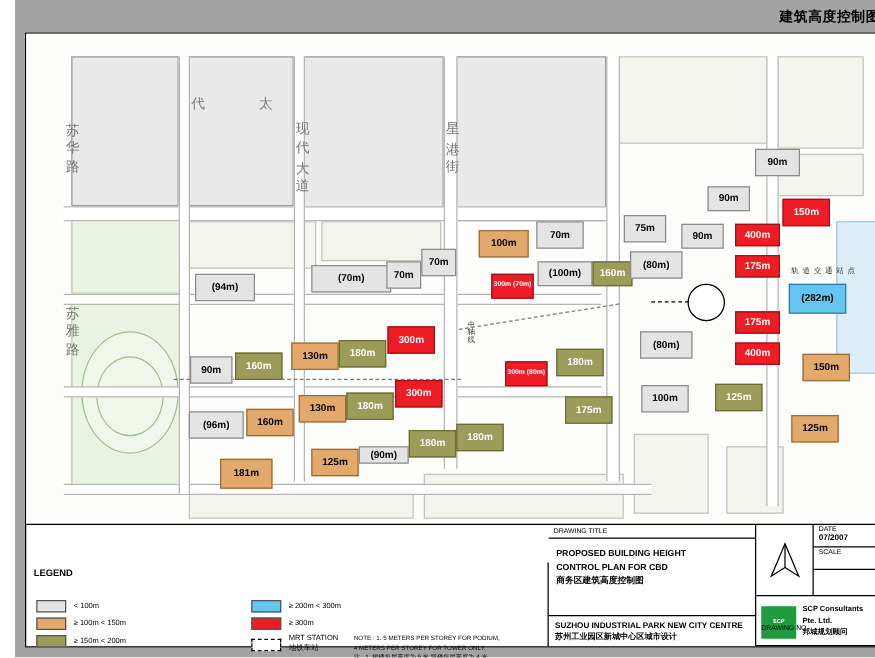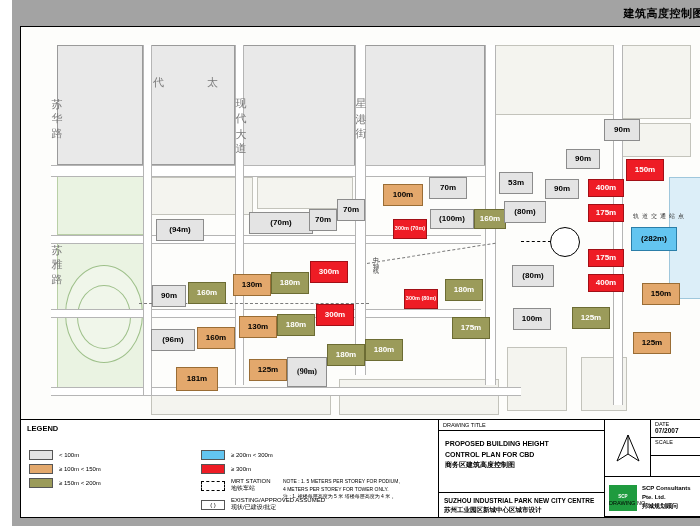--- a/index.html
+++ b/index.html
@@ -164,20 +164,21 @@
     border-top: 1px solid #000;
     box-sizing: border-box;
     display: flex;
   }
   .legend-box {
     width: 418px;
     border-right: 1px solid #000;
     box-sizing: border-box;
     position: relative;
     padding: 4px 6px;
+    margin-top: 30px;
   }
   .legend-title {
     font-size: 7.5px;
     font-weight: bold;
     line-height: 1.35;
   }
   .legend-cols {
     position: absolute;
     left: 8px;
     top: 30px;
@@ -388,21 +389,21 @@
 
       <div id="parcel-layer">
           <div class="parcel c-under100" style="left: 135px; top: 192px; width: 48px; height: 22px;">(94m)</div>
           <div class="parcel c-under100" style="left: 228px; top: 185px; width: 64px; height: 22px;">(70m)</div>
           <div class="parcel c-under100" style="left: 288px; top: 182px; width: 28px; height: 22px;">70m</div>
           <div class="parcel c-under100" style="left: 316px; top: 172px; width: 28px; height: 22px;">70m</div>
           <div class="parcel c-100-150" style="left: 362px; top: 157px; width: 40px; height: 22px;">100m</div>
           <div class="parcel c-under100" style="left: 408px; top: 150px; width: 38px; height: 22px;">70m</div>
           <div class="parcel c-under100" style="left: 409px; top: 182px; width: 44px; height: 20px;">(100m)</div>
           <div class="parcel c-150-200" style="left: 453px; top: 182px; width: 32px; height: 20px;">160m</div>
-          <div class="parcel c-under100" style="left: 478px; top: 145px; width: 34px; height: 22px;">53m</div>
+          <div class="parcel c-under100" style="left: 478px; top: 145px; width: 34px; height: 22px;">75m</div>
           <div class="parcel c-under100" style="left: 483px; top: 174px; width: 42px; height: 22px;">(80m)</div>
           <div class="parcel c-under100" style="left: 583px; top: 92px; width: 36px; height: 22px;">90m</div>
           <div class="parcel c-under100" style="left: 545px; top: 122px; width: 34px; height: 20px;">90m</div>
           <div class="parcel c-under100" style="left: 524px; top: 152px; width: 34px; height: 20px;">90m</div>
           <div class="parcel c-over300" style="left: 605px; top: 132px; width: 38px; height: 22px;">150m</div>
           <div class="parcel c-over300" style="left: 567px; top: 152px; width: 36px; height: 18px;">400m</div>
           <div class="parcel c-over300" style="left: 567px; top: 177px; width: 36px; height: 18px;">175m</div>
           <div class="parcel c-200-300" style="left: 610px; top: 200px; width: 46px; height: 24px;">(282m)</div>
           <div class="parcel c-over300" style="left: 567px; top: 222px; width: 36px; height: 18px;">175m</div>
           <div class="parcel c-over300" style="left: 567px; top: 247px; width: 36px; height: 18px;">400m</div>
@@ -418,21 +419,21 @@
           <div class="parcel c-100-150" style="left: 212px; top: 247px; width: 38px; height: 22px;">130m</div>
           <div class="parcel c-150-200" style="left: 250px; top: 245px; width: 38px; height: 22px;">180m</div>
           <div class="parcel c-over300" style="left: 289px; top: 234px; width: 38px; height: 22px;">300m</div>
           <div class="parcel c-under100" style="left: 130px; top: 302px; width: 44px; height: 22px;">(96m)</div>
           <div class="parcel c-100-150" style="left: 176px; top: 300px; width: 38px; height: 22px;">160m</div>
           <div class="parcel c-100-150" style="left: 218px; top: 289px; width: 38px; height: 22px;">130m</div>
           <div class="parcel c-150-200" style="left: 256px; top: 287px; width: 38px; height: 22px;">180m</div>
           <div class="parcel c-over300" style="left: 295px; top: 277px; width: 38px; height: 22px;">300m</div>
           <div class="parcel c-100-150" style="left: 155px; top: 340px; width: 42px; height: 24px;">181m</div>
           <div class="parcel c-100-150" style="left: 228px; top: 332px; width: 38px; height: 22px;">125m</div>
-          <div class="parcel c-under100" style="left: 266px; top: 330px; width: 40px; height: 30px; font-family: Liberation Serif, serif;">(90m)</div>
+          <div class="parcel c-under100" style="left: 266px; top: 330px; width: 40px; height: 14px;">(90m)</div>
           <div class="parcel c-150-200" style="left: 306px; top: 317px; width: 38px; height: 22px;">180m</div>
           <div class="parcel c-150-200" style="left: 344px; top: 312px; width: 38px; height: 22px;">180m</div>
           <div class="parcel c-over300 c-tiny" style="left: 372px; top: 192px; width: 34px; height: 20px;">300m (70m)</div>
           <div class="parcel c-over300 c-tiny" style="left: 383px; top: 262px; width: 34px; height: 20px;">300m (80m)</div>
         </div>
 
     </div>
 
     <div class="info-band">
 

